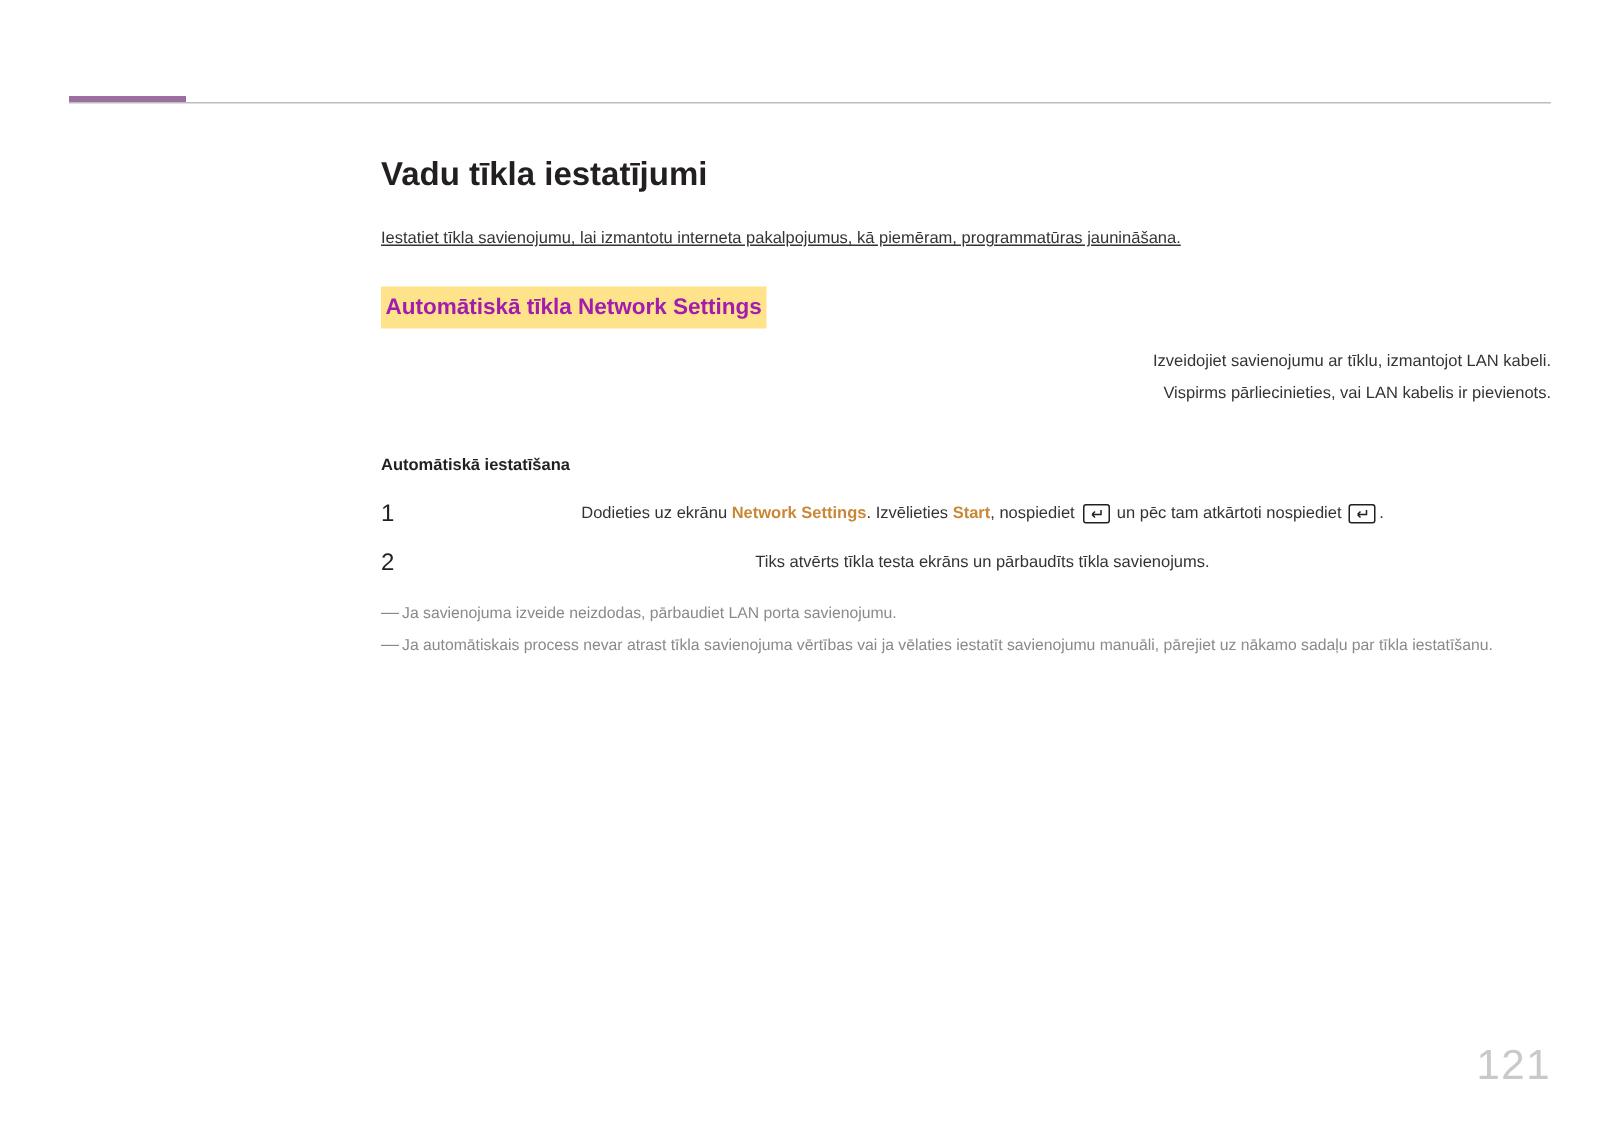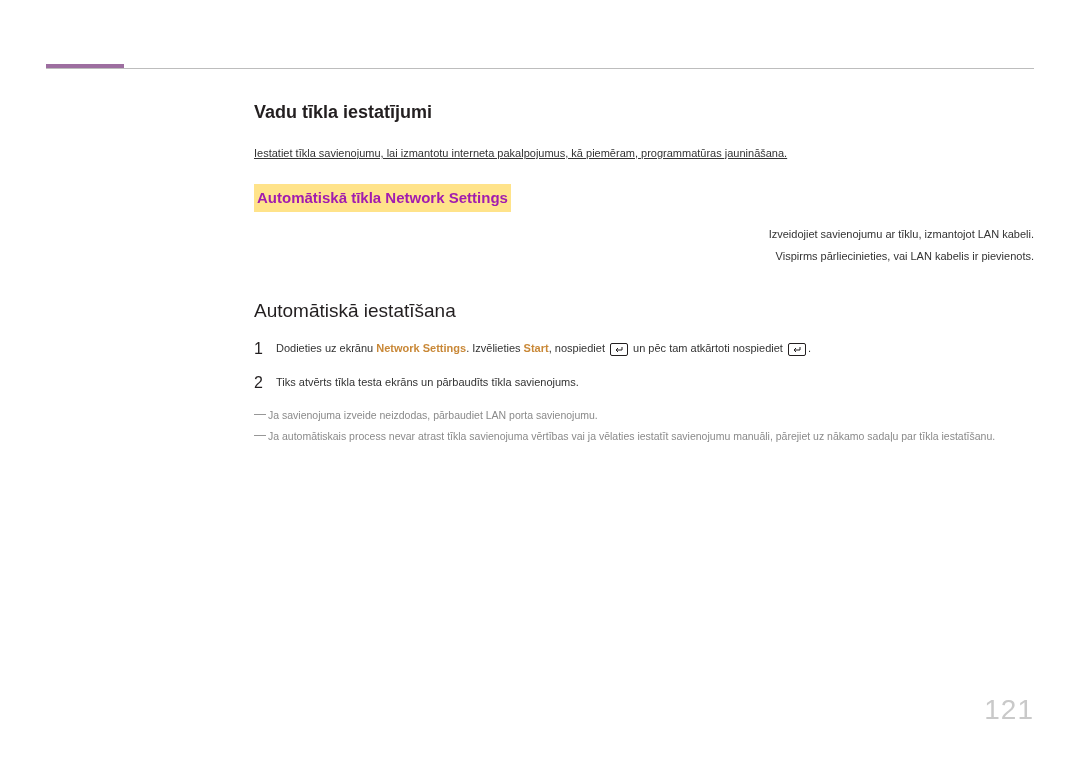--- a/index.html
+++ b/index.html
@@ -34,21 +34,21 @@
     height: 4px;
     background: #9d6ea0;
   }
   .content {
     position: absolute;
     left: 254px;
     top: 98px;
     right: 46px;
   }
   .h1 {
-    font-size: 18px;
+    font-size: 22px;
     font-weight: 600;
     color: #231f20;
     margin: 0 0 18px 0;
   }
   .body-text {
     font-size: 11px;
     color: #333;
     margin: 0 0 22px 0;
     text-decoration: underline;
   }
@@ -64,22 +64,22 @@
     padding: 2px 3px;
   }
   .para {
     font-size: 11px;
     color: #333;
     margin: 0 0 4px 0;
     text-align: right;
   }
   .para.last { margin-bottom: 30px; }
   .h3 {
-    font-size: 19px;
-    font-weight: 400;
+    font-size: 11px;
+    font-weight: 700;
     color: #231f20;
     margin: 0 0 14px 0;
   }
   .step {
     display: flex;
     align-items: flex-start;
     margin-bottom: 16px;
   }
   .step-num {
     font-size: 16px;
@@ -87,20 +87,21 @@
     color: #231f20;
     width: 22px;
     flex: none;
     line-height: 1.0;
     padding-top: 1px;
   }
   .step-body {
     flex: 1;
     font-size: 11px;
     color: #333;
+    text-align: center;
   }
   .step-body .line2 {
     margin-top: 6px;
   }
   .accent {
     color: #c98837;
     font-weight: 700;
   }
   .icon-enter {
     display: inline-flex;

